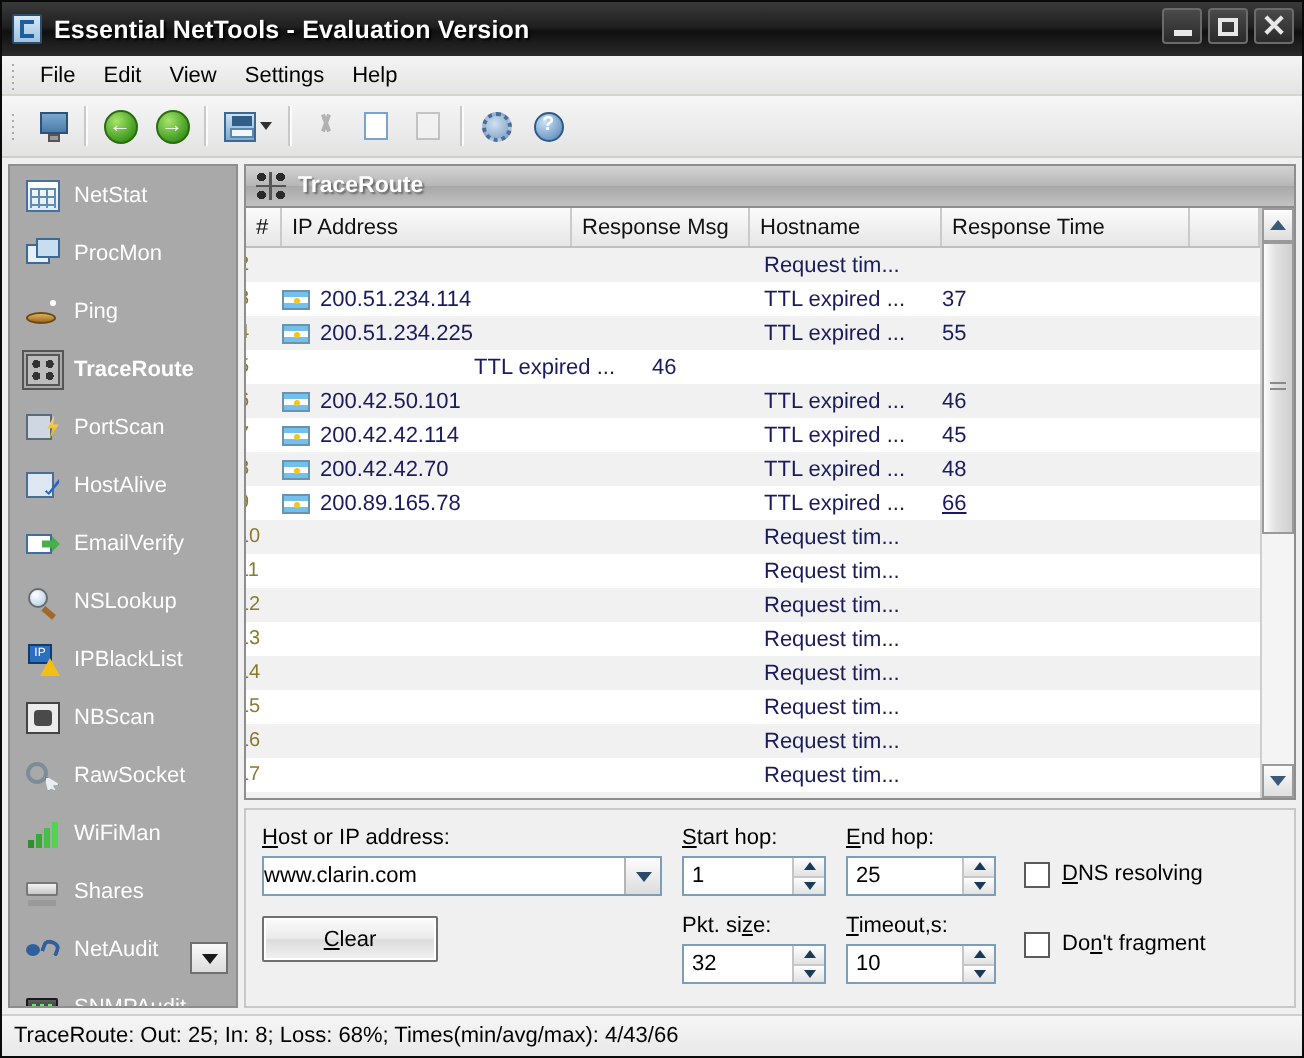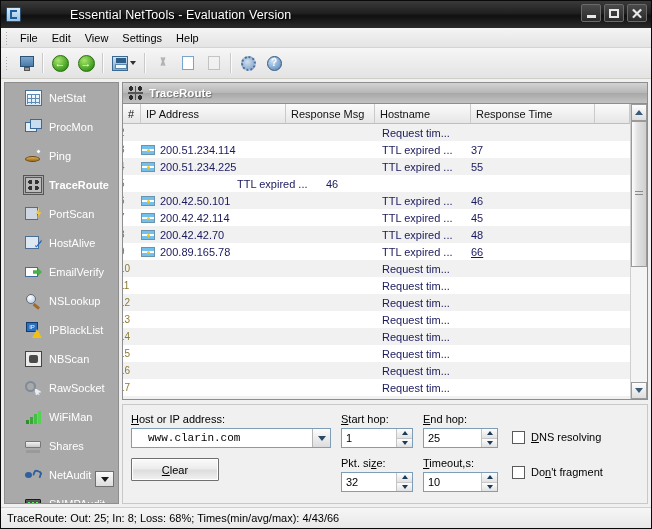--- a/index.html
+++ b/index.html
@@ -32,25 +32,24 @@
     border-radius:1px;
     position:relative;margin-right:6px;
     box-sizing:border-box;
   }
   .app-icon:before{
     content:"";position:absolute;left:3px;top:2px;
     width:7px;height:9px;border:2px solid #1a5fa0;border-right:none;
     box-sizing:border-box;
   }
   .title-text{
-    color:#fff;font-size:12.5px;font-weight:normal;
+    color:#fff;font-size:12.5px;font-weight:bold;
     text-shadow:1px 1px 1px #000;
     white-space:nowrap;
     letter-spacing:.1px;
-    margin-left:43px;
   }
   .win-btns{position:absolute;right:4px;top:3px;display:flex;gap:3px;}
   .wbtn{
     width:20px;height:18px;
     background:linear-gradient(180deg,#4a4a4a,#2a2a2a);
     border:1px solid #6a6a6a;border-radius:2px;
     box-sizing:border-box;position:relative;
     display:flex;align-items:center;justify-content:center;
     color:#e8e8e8;font-size:11px;line-height:1;
   }
@@ -127,21 +126,21 @@
   .sidebar{
     width:115px;flex:0 0 115px;
     background:#a9a9a9;
     border:1px solid #8e8e8e;
     box-sizing:border-box;
     position:relative;overflow:hidden;
     margin-right:3px;
   }
   .side-item{
     height:29px;display:flex;align-items:center;
-    padding-left:20px;box-sizing:border-box;color:#ffffff;
+    padding-left:8px;box-sizing:border-box;color:#ffffff;
     font-size:11px;white-space:nowrap;cursor:default;
   }
   .side-item .si-label{margin-left:7px;}
   .side-item.active .si-label{font-weight:bold;}
   .side-item.active .si-ico{outline:1px solid #555;outline-offset:1px;background:#bcbcbc;}
   .si-ico{width:17px;height:16px;flex:0 0 17px;position:relative;}
   .side-scroll-btn{
     position:absolute;right:4px;bottom:16px;width:19px;height:16px;
     background:linear-gradient(180deg,#fafafa,#dcdcdc);
     border:1px solid #707070;box-sizing:border-box;
@@ -290,21 +289,21 @@
   .fcol3{width:75px;flex:0 0 75px;margin-left:10px;}
   .fcol4{flex:1 1 auto;margin-left:14px;}
   .flabel{font-size:11px;color:#000;margin-bottom:3px;display:block;white-space:nowrap;}
   .flabel u{text-decoration:underline;}
   .combo{
     height:20px;display:flex;align-items:stretch;
     border:1px solid #7d9db9;background:#fff;box-sizing:border-box;
   }
   .combo input{
     flex:1 1 auto;border:none;outline:none;font-size:11px;
-    padding-left:16px;font-family:Liberation Mono, monospace;color:#000;min-width:0;
+    padding-left:0;font-family:Liberation Sans, sans-serif;color:#000;min-width:0;
     background:transparent;
   }
   .combo .cbtn{
     width:17px;flex:0 0 17px;
     background:linear-gradient(180deg,#fdfdfd,#dcdcdc);
     border-left:1px solid #b4b4b4;
     display:flex;align-items:center;justify-content:center;
   }
   .combo .cbtn i{width:0;height:0;border-left:4px solid transparent;border-right:4px solid transparent;border-top:5px solid #2a4a6a;}
   .spin{

